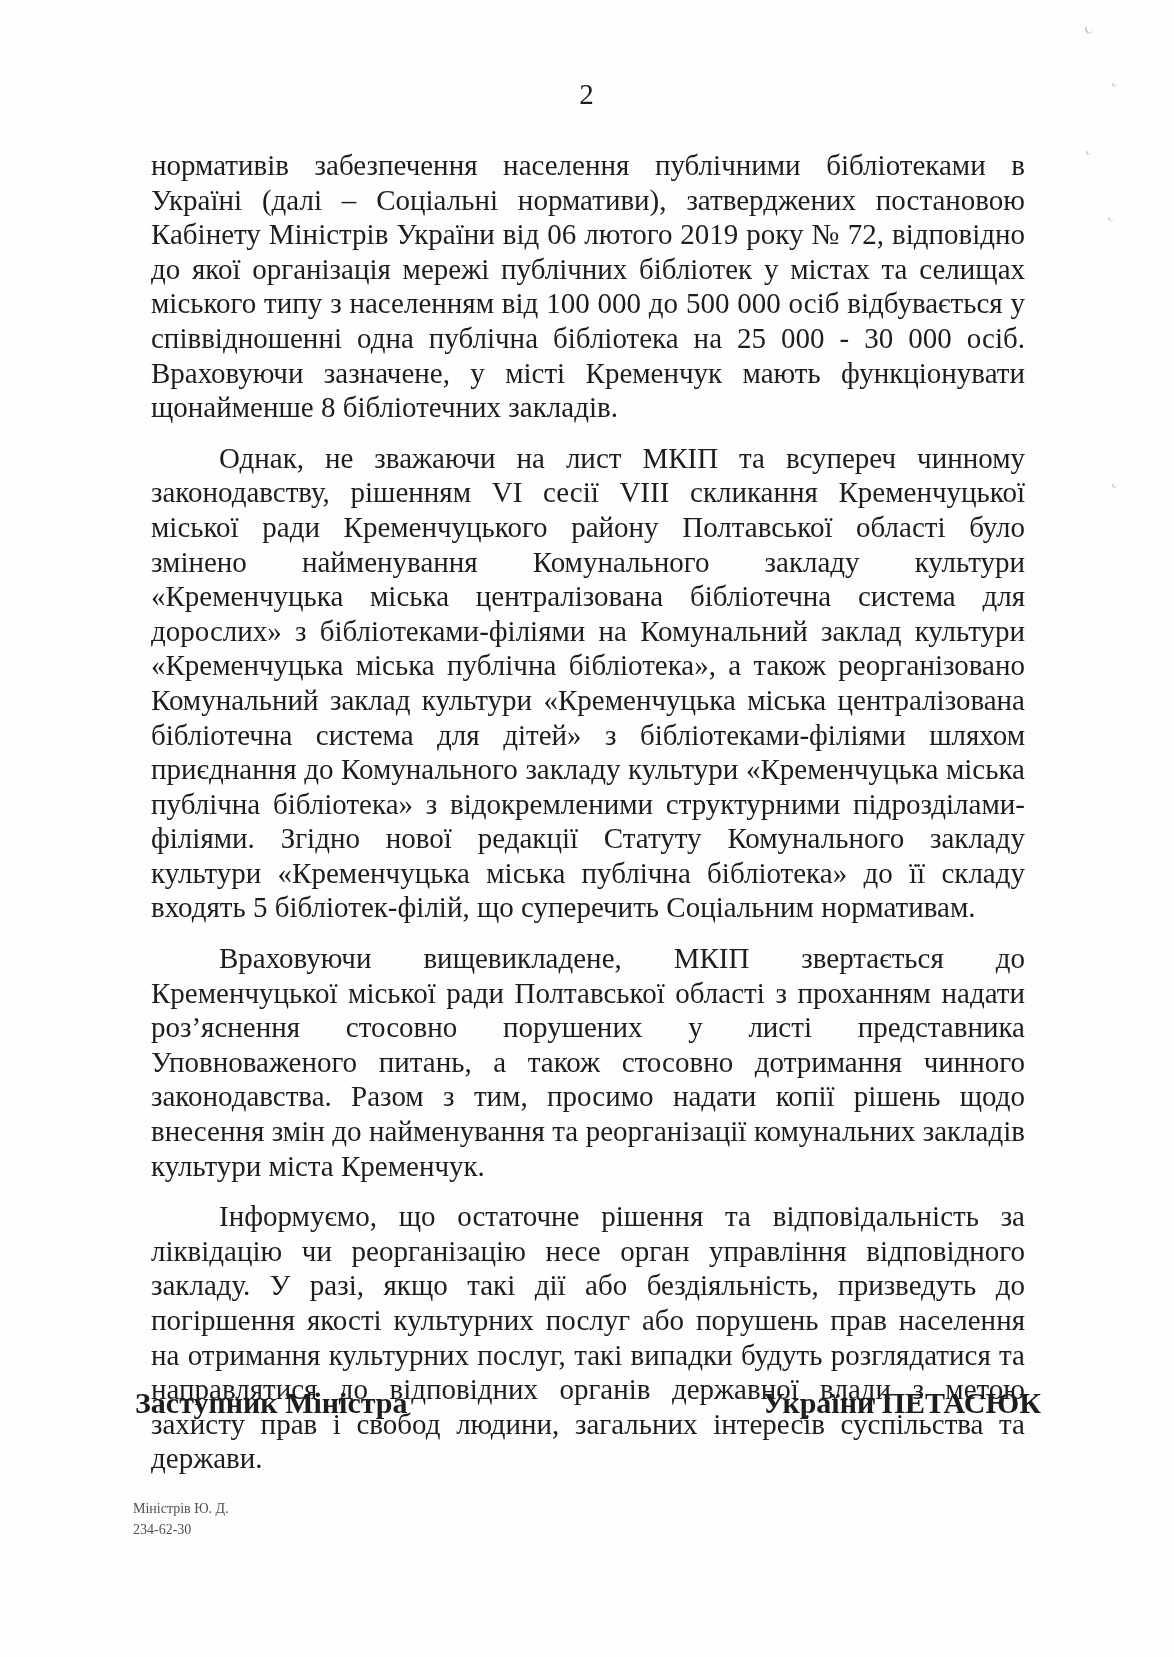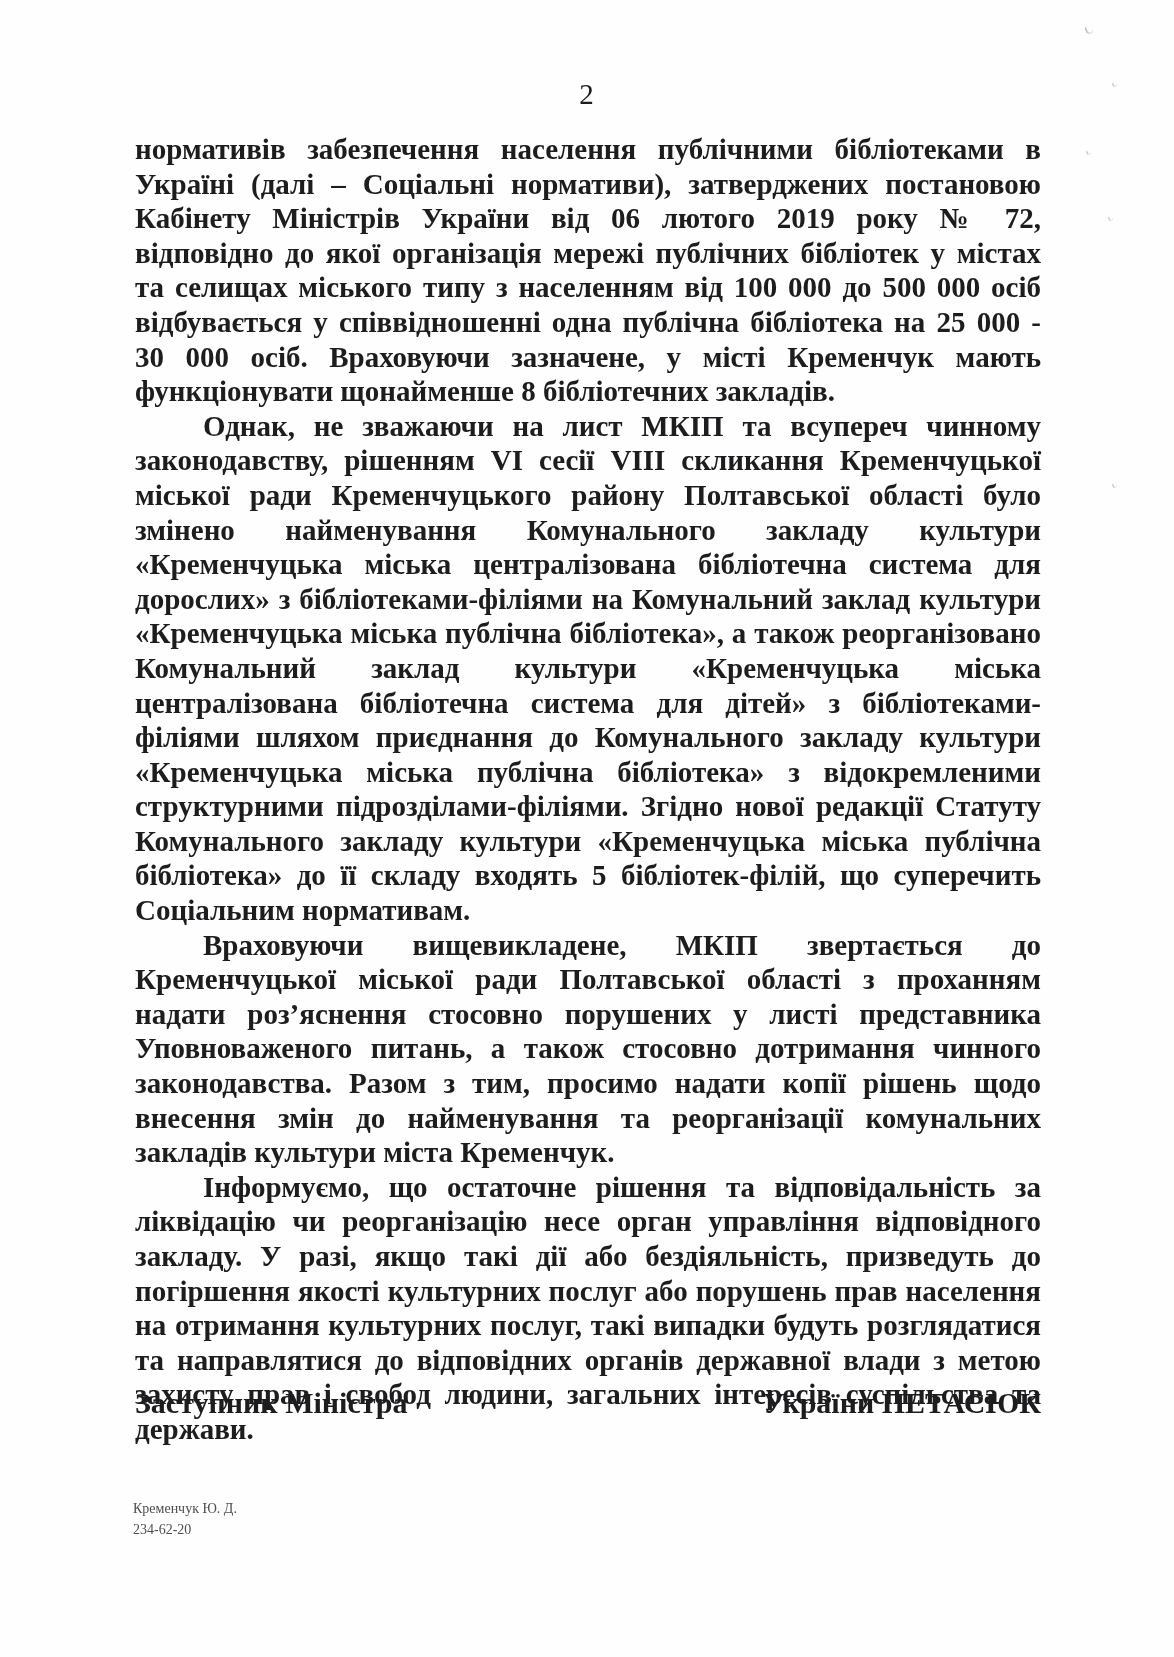--- a/index.html
+++ b/index.html
@@ -29,21 +29,21 @@
     position:absolute;
     top:132px;
     left:135px;
     width:906px;
     font-size:29px;
     line-height:34.6px;
     text-align:justify;
     text-justify:inter-word;
   }
 
-  .para { text-indent:68px; margin:0;font-weight:bold; }
+  .para { text-indent:68px; margin:16px; }
   .para.continuation { text-indent:0; }
 
   .signature-row {
     position:absolute;
     top:1386px;
     left:135px;
     width:906px;
     display:flex;
     justify-content:space-between;
     align-items:baseline;
@@ -85,22 +85,22 @@
     <p class="para">Враховуючи вищевикладене, МКІП звертається до Кременчуцької міської ради Полтавської області з проханням надати роз’яснення стосовно порушених у листі представника Уповноваженого питань, а також стосовно дотримання чинного законодавства. Разом з тим, просимо надати копії рішень щодо внесення змін до найменування та реорганізації комунальних закладів культури міста Кременчук.</p>
     <p class="para">Інформуємо, що остаточне рішення та відповідальність за ліквідацію чи реорганізацію несе орган управління відповідного закладу. У разі, якщо такі дії або бездіяльність, призведуть до погіршення якості культурних послуг або порушень прав населення на отримання культурних послуг, такі випадки будуть розглядатися та направлятися до відповідних органів державної влади з метою захисту прав і свобод людини, загальних інтересів суспільства та держави.</p>
   </div>
 
   <div class="signature-row">
     <span>Заступник Міністра</span>
     <span>України ПЕТАСЮК</span>
   </div>
 
   <div class="footer-note">
-    <div>Кременчук Ю. Д.</div>
-    <div>234-62-20</div>
+    <div>Міністрів Ю. Д.</div>
+    <div>234-62-30</div>
   </div>
 
   <div class="speck" style="left:1085px; top:25px;"></div>
   <div class="speck tiny" style="left:1112px; top:82px;"></div>
   <div class="speck tiny" style="left:1086px; top:150px;"></div>
   <div class="speck tiny" style="left:1108px; top:216px;"></div>
   <div class="speck tiny" style="left:1112px; top:483px;"></div>
 
 </div>
 

